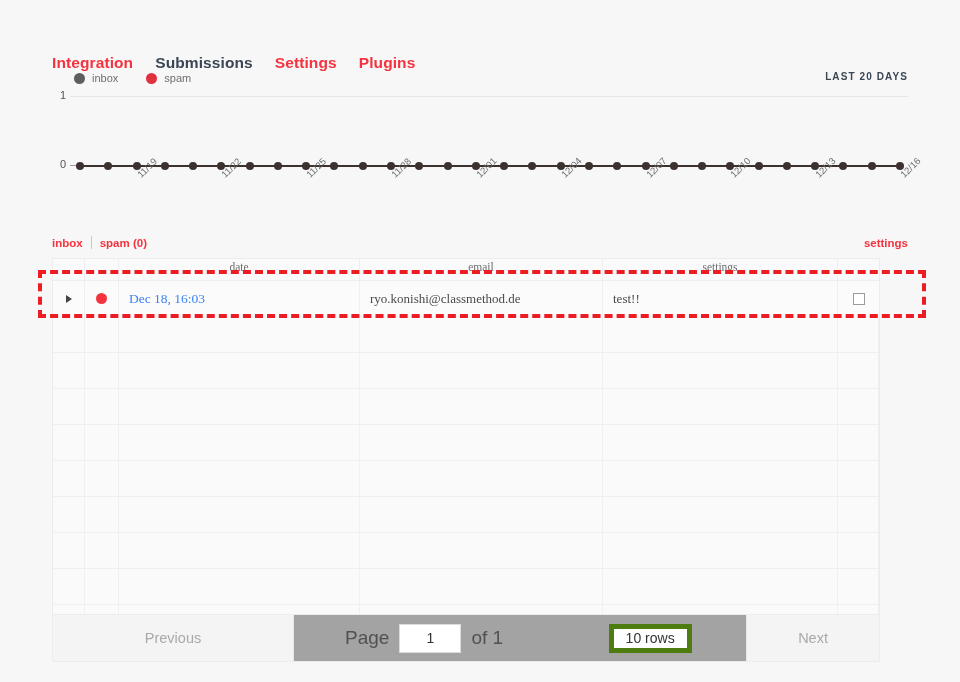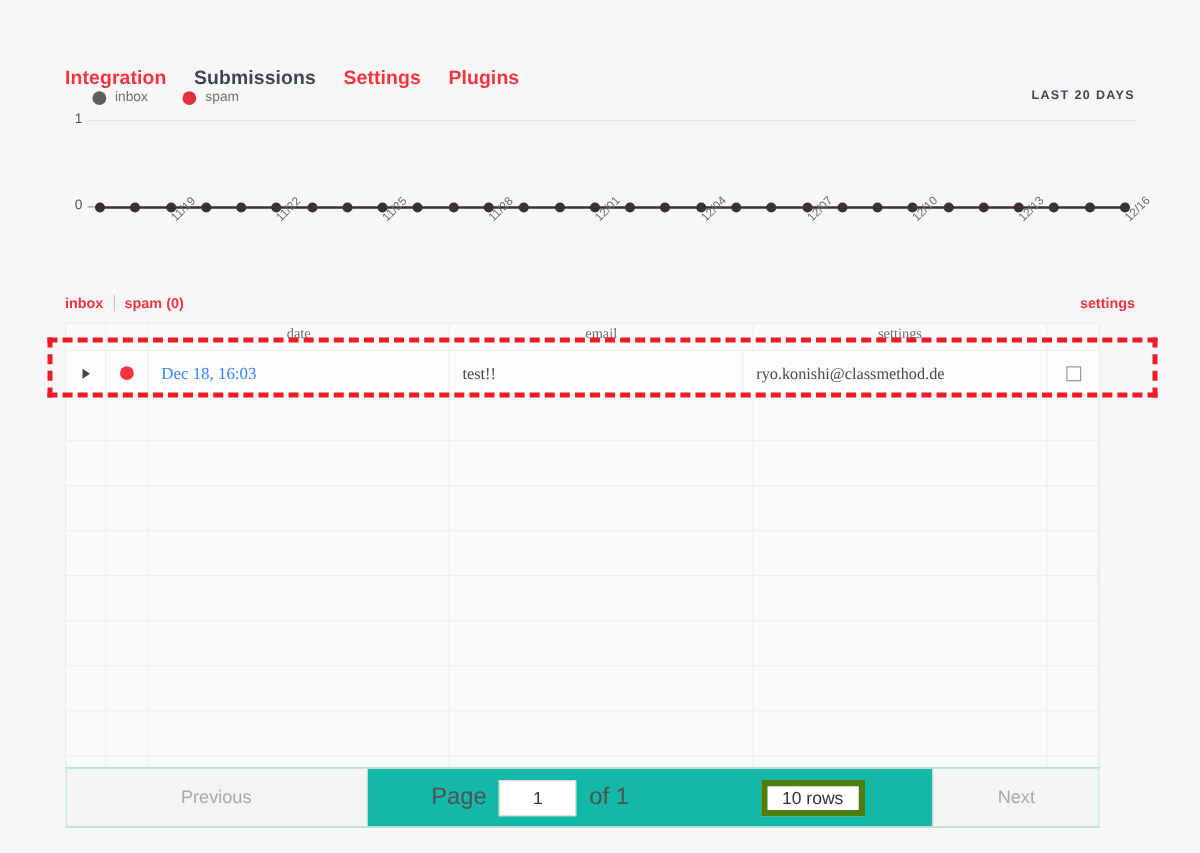--- a/index.html
+++ b/index.html
@@ -91,21 +91,21 @@
 
   
   .highlight {
     position: absolute; left: 38px; top: 270px; width: 888px; height: 48px;
     border: 4px dashed #ec1c24; pointer-events: none;
   }
 
   
   .pager {
     position: absolute; left: 52px; top: 614px; width: 828px; height: 48px;
-    background: #14b8a6; border: 1px solid #ececec; display: flex; align-items: stretch;
+    background: #a3a3a3; border: 1px solid #ececec; display: flex; align-items: stretch;
   }
   .pg-btn {
     flex: 0 0 241px; display: flex; align-items: center; justify-content: center;
     font-size: 14.5px; color: #a9a9a9; background: #f4f4f4;
   }
   .pg-btn.prev { border-right: 1px solid #e8e8e8; }
   .pg-btn.next { border-left: 1px solid #e8e8e8; flex: 1 1 auto; text-align: center; }
   .pg-mid { flex: 1 1 auto; display: flex; align-items: center; justify-content: center; gap: 10px; }
   .pg-mid2 { flex: 0 0 192px; display: flex; align-items: center; justify-content: center; }
   .pg-label { font-size: 19px; color: #515151; }
@@ -216,25 +216,25 @@
     <div class="trow data-row">
       <div class="cell c-exp">
         <span class="caret"></span>
       </div>
       <div class="cell c-dot">
         <span class="row-dot"></span>
       </div>
       <div class="cell c-date">
         <span class="date-text">Dec 18, 16:03</span>
       </div>
+      <div class="cell c-email">
+        <span class="cell-text">ryo.konishi@classmethod.de</span>
+      </div>
       <div class="cell c-msg">
         <span class="cell-text">test!!</span>
-      </div>
-      <div class="cell c-email">
-        <span class="cell-text">ryo.konishi@classmethod.de</span>
       </div>
       <div class="cell c-chk">
         <span class="checkbox"></span>
       </div>
     </div>
 
     <div id="empty-rows">
         <div class="trow empty-row">
           <div class="cell c-exp"></div>
           <div class="cell c-dot"></div>

